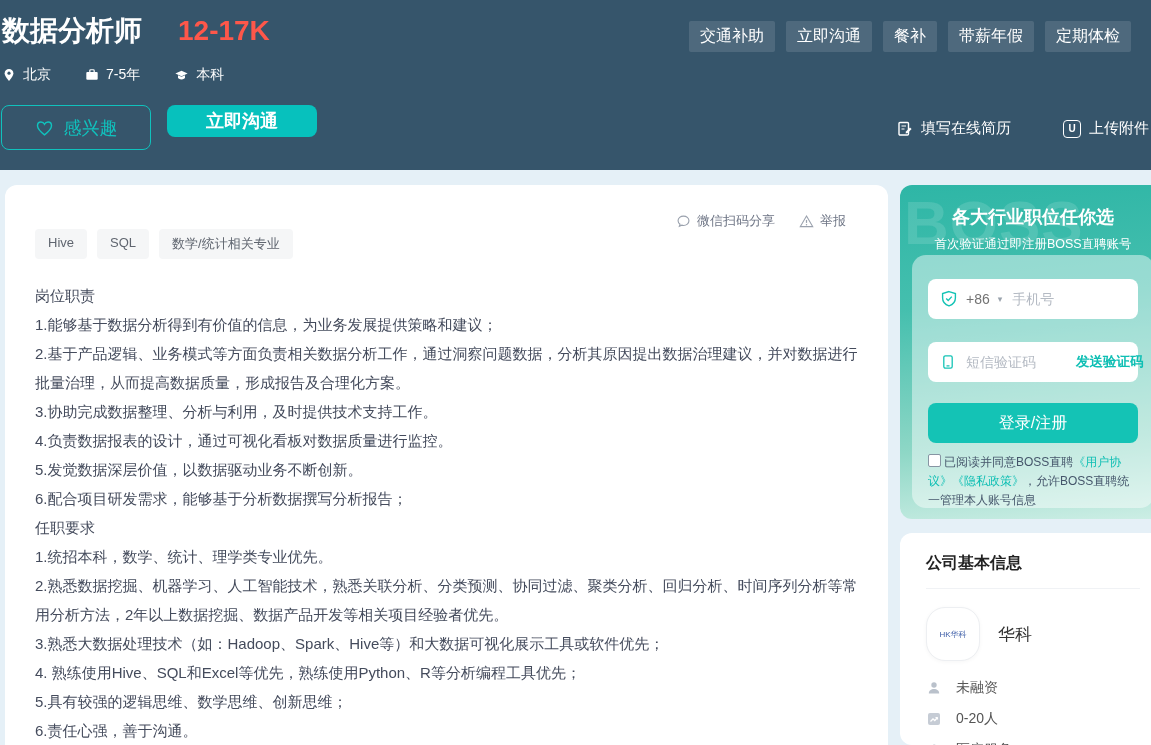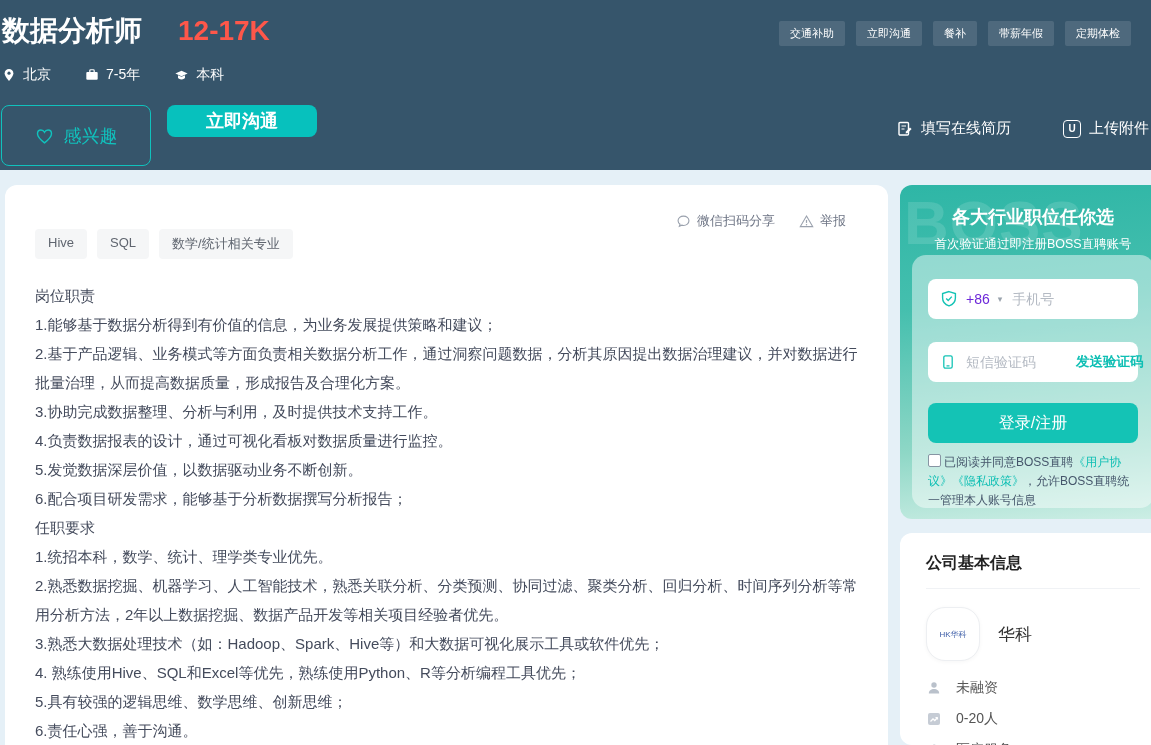--- a/index.html
+++ b/index.html
@@ -5,24 +5,24 @@
   html,body{margin:0;padding:0;}
   .frame{position:relative;width:1151px;height:745px;overflow:hidden;background:#e5f0f7;
          font-family:"Liberation Sans","DejaVu Sans",sans-serif;}
 
   
   .hdr{position:absolute;top:0;left:0;width:100%;height:170px;background:#36556b;}
   .hdr-row1{position:absolute;top:13px;left:2px;display:flex;align-items:baseline;gap:36px;}
   .job-title{font-size:28px;font-weight:bold;color:#fff;margin:0;line-height:36px;}
   .salary{font-size:28px;font-weight:bold;color:#fe574a;}
   .benefits{position:absolute;top:21px;right:20px;display:flex;gap:11px;}
-  .benefit{font-size:11px;color:#fff;background:rgba(255,255,255,.12);padding:5px 11px;border-radius:2px;white-space:nowrap;}
+  .benefit{font-size:16px;color:#fff;background:rgba(255,255,255,.12);padding:5px 11px;border-radius:2px;white-space:nowrap;}
   .hdr-meta{position:absolute;top:66px;left:2px;display:flex;gap:34px;color:#fff;font-size:14px;}
   .meta-item{display:flex;align-items:center;gap:7px;}
-  .btn-interested{position:absolute;top:105px;left:1px;width:150px;height:61px;border:1px solid #10c2bd;
+  .btn-interested{position:absolute;top:105px;left:1px;width:150px;height:45px;border:1px solid #10c2bd;
     border-radius:8px;background:transparent;color:#10c2bd;font-size:18px;display:flex;align-items:center;
     justify-content:center;gap:10px;cursor:pointer;font-family:inherit;}
   .btn-chat{position:absolute;top:105px;left:167px;width:150px;height:32px;background:#07c1bd;border:none;
     border-radius:8px;color:#fff;font-size:18px;font-weight:bold;cursor:pointer;font-family:inherit;}
   .hdr-links{position:absolute;top:119px;right:2px;display:flex;gap:52px;color:#fff;font-size:15px;white-space:nowrap;}
   .hdr-link{display:flex;gap:8px;align-items:center;cursor:pointer;}
   .upload-box{display:inline-flex;width:16px;height:16px;border:1.5px solid #fff;border-radius:4px;
     align-items:center;justify-content:center;font-size:10px;font-weight:bold;color:#fff;}
 
   
@@ -38,21 +38,21 @@
   
   .login-panel{position:absolute;left:900px;top:185px;width:266px;height:334px;border-radius:12px;overflow:hidden;
     background:linear-gradient(175deg,#2eb6a6 0%,#45bfae 35%,#8ed7c6 75%,#cdeee5 100%);}
   .watermark{position:absolute;top:2px;left:4px;font-size:62px;font-weight:bold;color:rgba(255,255,255,.13);letter-spacing:1px;}
   .lp-title{position:relative;text-align:center;margin:20px 0 0;color:#fff;font-size:18px;font-weight:bold;}
   .lp-sub{position:relative;text-align:center;margin-top:7px;color:#fff;font-size:12.5px;}
   .lp-card{position:absolute;left:12px;top:70px;width:242px;height:253px;background:rgba(255,255,255,.45);
     border-radius:14px;padding:24px 16px 0;box-sizing:border-box;}
   .inp{height:40px;background:#fff;border-radius:8px;display:flex;align-items:center;padding:0 12px;gap:8px;}
   .inp-sms{margin-top:23px;}
-  .cc-code{font-size:14px;color:#6d28d9;}
+  .cc-code{font-size:14px;color:#737373;}
   .caret{font-size:9px;color:#9aa3ad;}
   input.bare{border:none;outline:none;background:transparent;font-size:14px;color:#333;width:100px;font-family:inherit;}
   input.bare::placeholder{color:#b4bac3;}
   .send-code{margin-left:auto;font-size:13.5px;color:#0fbfb4;cursor:pointer;white-space:nowrap;font-weight:bold;}
   .btn-login{margin-top:21px;width:100%;height:40px;border:none;border-radius:8px;background:#14c3b5;color:#fff;
     font-size:16px;cursor:pointer;font-family:inherit;}
   .agreement{margin-top:10px;font-size:12px;line-height:19px;color:#45566b;}
   .chk{display:inline-block;width:11px;height:11px;border:1px solid #8795a3;border-radius:2px;background:#fff;
     vertical-align:-1px;margin-right:3px;cursor:pointer;}
   .agr-link{color:#0fbfb4;cursor:pointer;}

